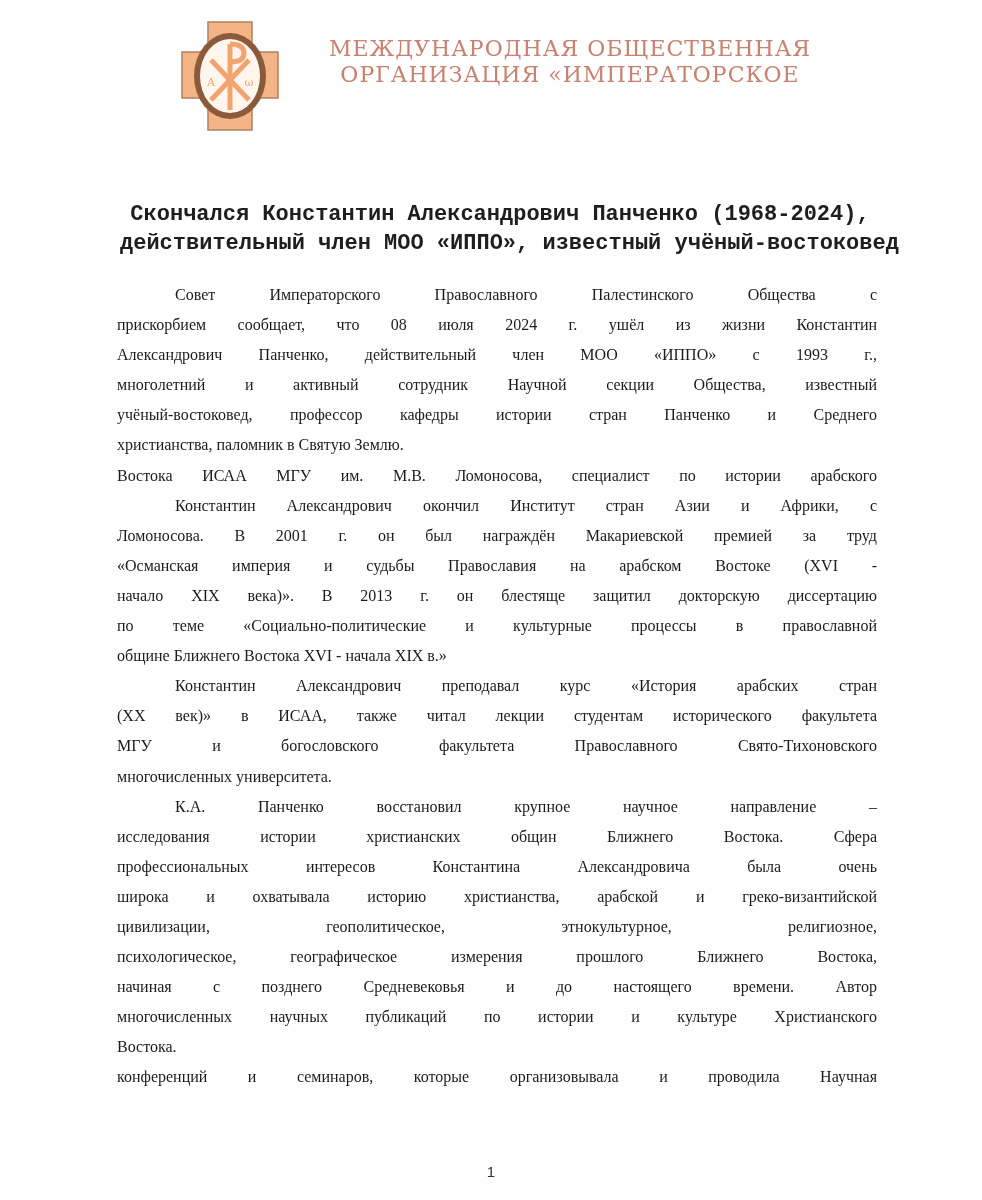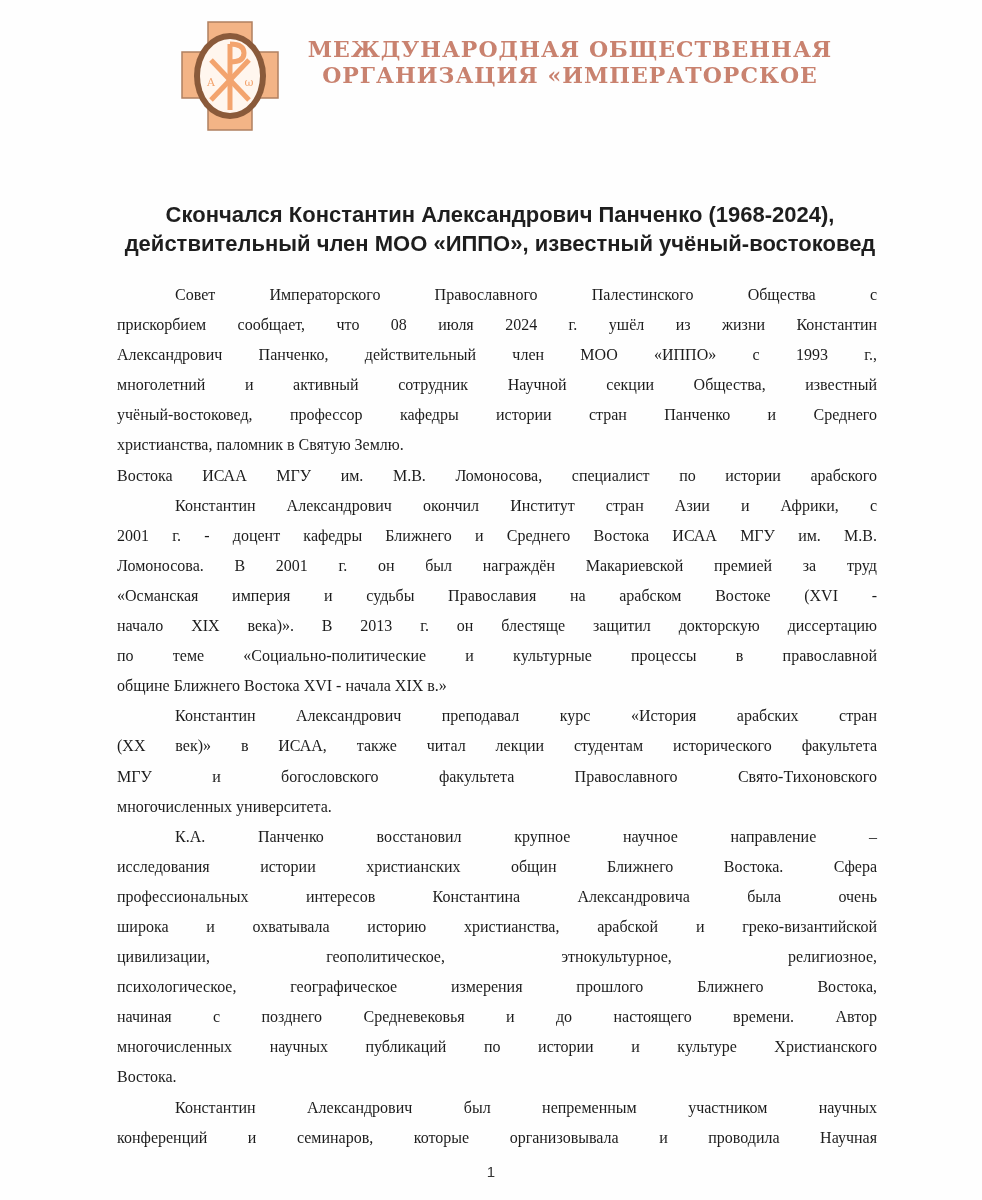--- a/index.html
+++ b/index.html
@@ -5,33 +5,33 @@
     html, body { margin: 0; padding: 0; background: #ffffff; }
     body { width: 982px; height: 1200px; position: relative; overflow: hidden; }
     .page { position: absolute; left: 0; top: 0; width: 982px; height: 1200px; background: #fefefe; }
 
     .logo { position: absolute; left: 178px; top: 18px; width: 104px; height: 116px; }
 
     .org-name {
       position: absolute; left: 300px; top: 36px; width: 540px;
       text-align: center;
       font-family: "DejaVu Serif", serif;
-      font-weight: bold;
+      font-weight: normal;
       color: #c9826f;
       font-size: 22px;
       line-height: 26px;
       letter-spacing: 1px;
       text-transform: uppercase;
     }
     .org-name div { white-space: nowrap; }
 
     .title {
       position: absolute; left: 120px; top: 200px; width: 760px;
       text-align: center;
-      font-family: Liberation Sans, sans-serif;
+      font-family: Liberation Mono, monospace;
       font-weight: bold;
       font-size: 22px;
       line-height: 29px;
       color: #1e1e1e;
     }
     .title div { white-space: nowrap; }
 
     .body {
       position: absolute; left: 117px; top: 260px; width: 760px;
       font-family: "Liberation Serif", serif;
@@ -86,21 +86,20 @@
       <span class="line first">Совет Императорского Православного Палестинского Общества с</span>
       <span class="line">прискорбием сообщает, что 08 июля 2024 г. ушёл из жизни Константин</span>
       <span class="line">Александрович Панченко, действительный член МОО «ИППО» с 1993 г.,</span>
       <span class="line">многолетний и активный сотрудник Научной секции Общества, известный</span>
       <span class="line">учёный-востоковед, профессор кафедры истории стран Панченко и Среднего</span>
       <span class="line last">христианства, паломник в Святую Землю.</span>
       <span class="line">Востока ИСАА МГУ им. М.В. Ломоносова, специалист по истории арабского</span>
     </div>
     <div>
       <span class="line first">Константин Александрович окончил Институт стран Азии и Африки, с</span>
-      <span class="line">2001 г. - доцент кафедры Ближнего и Среднего Востока ИСАА МГУ им. М.В.</span>
       <span class="line">Ломоносова. В 2001 г. он был награждён Макариевской премией за труд</span>
       <span class="line">«Османская империя и судьбы Православия на арабском Востоке (XVI -</span>
       <span class="line">начало XIX века)». В 2013 г. он блестяще защитил докторскую диссертацию</span>
       <span class="line">по теме «Социально-политические и культурные процессы в православной</span>
       <span class="line last">общине Ближнего Востока XVI - начала XIX в.»</span>
     </div>
     <div>
       <span class="line first">Константин Александрович преподавал курс «История арабских стран</span>
       <span class="line">(XX век)» в ИСАА, также читал лекции студентам исторического факультета</span>
       <span class="line">МГУ и богословского факультета Православного Свято-Тихоновского</span>
@@ -111,19 +110,18 @@
       <span class="line">исследования истории христианских общин Ближнего Востока. Сфера</span>
       <span class="line">профессиональных интересов Константина Александровича была очень</span>
       <span class="line">широка и охватывала историю христианства, арабской и греко-византийской</span>
       <span class="line">цивилизации, геополитическое, этнокультурное, религиозное,</span>
       <span class="line">психологическое, географическое измерения прошлого Ближнего Востока,</span>
       <span class="line">начиная с позднего Средневековья и до настоящего времени. Автор</span>
       <span class="line">многочисленных научных публикаций по истории и культуре Христианского</span>
       <span class="line last">Востока.</span>
     </div>
     <div>
-      <span class="line first">Константин Александрович был непременным участником научных</span>
       <span class="line">конференций и семинаров, которые организовывала и проводила Научная</span>
     </div>
   </div>
 
   <div class="page-number">1</div>
 </div>
 
 </body></html>

